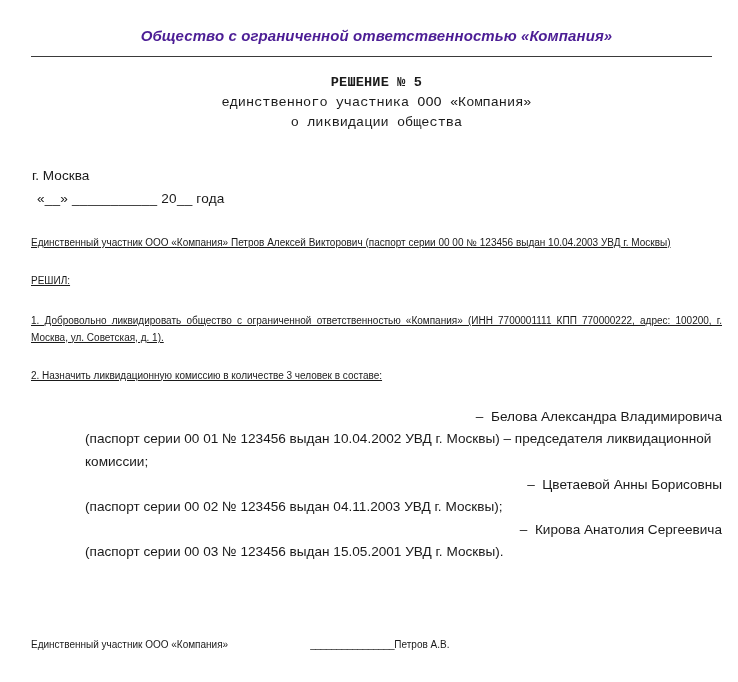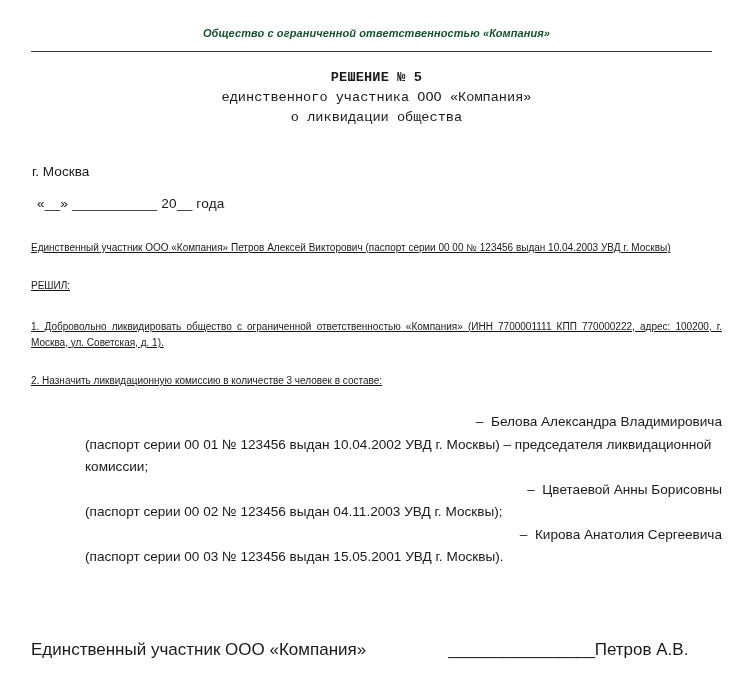--- a/index.html
+++ b/index.html
@@ -26,23 +26,23 @@
     left: 31px;
     top: 0;
     width: 691px;
   }
 
   
   .letterhead {
     text-align: center;
     font-style: italic;
     font-weight: bold;
-    font-size: 11px;
+    font-size: 15px;
     letter-spacing: 0.1px;
-    color: #14532d;
+    color: #4c1d95;
     padding-top: 27px;
     line-height: 1.2;
   }
   .rule {
     margin-top: 11px;
     border-bottom: 1.2px solid #3a3a3a;
     width: 681px;
     height: 0;
   }
 
@@ -63,21 +63,21 @@
     font-weight: normal;
   }
 
   
   .place-block {
     margin-top: 32px;
     font-size: 13.6px;
     line-height: 1.68;
   }
   .place-line { padding-left: 1px; }
-  .date-line { padding-left: 6px; letter-spacing: 0.2px; margin-top: 10px; }
+  .date-line { padding-left: 6px; letter-spacing: 0.2px; }
 
   
   .para {
     font-size: 10px;
     line-height: 1.62;
     text-align: justify;
     text-justify: inter-word;
     text-decoration: underline;
   }
   .para-participant { margin-top: 24px; }
@@ -94,21 +94,21 @@
   }
   .member-name { white-space: pre; text-align: right; }
   .member-passport { }
 
   
   .footer {
     position: absolute;
     left: 31px;
     top: 638px;
     width: 691px;
-    font-size: 17px;
+    font-size: 10px;
     line-height: 1.4;
     display: flex;
     align-items: center;
   }
   .footer-role { white-space: nowrap; }
   .footer-gap { display: inline-block; width: 82px; flex: 0 0 82px; }
   .footer-sigline {
     display: inline-block;
     white-space: pre;
     letter-spacing: -0.3px;

